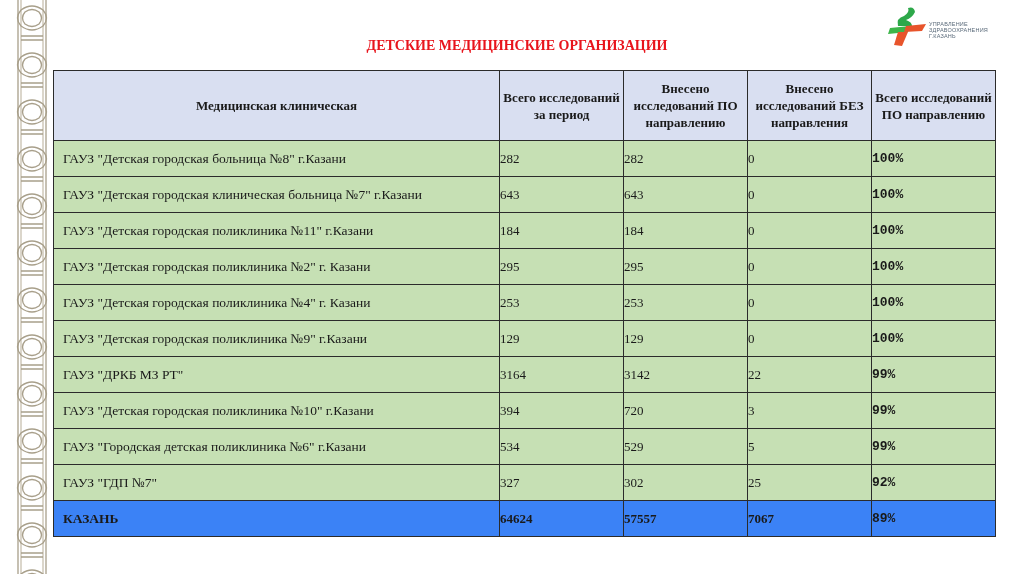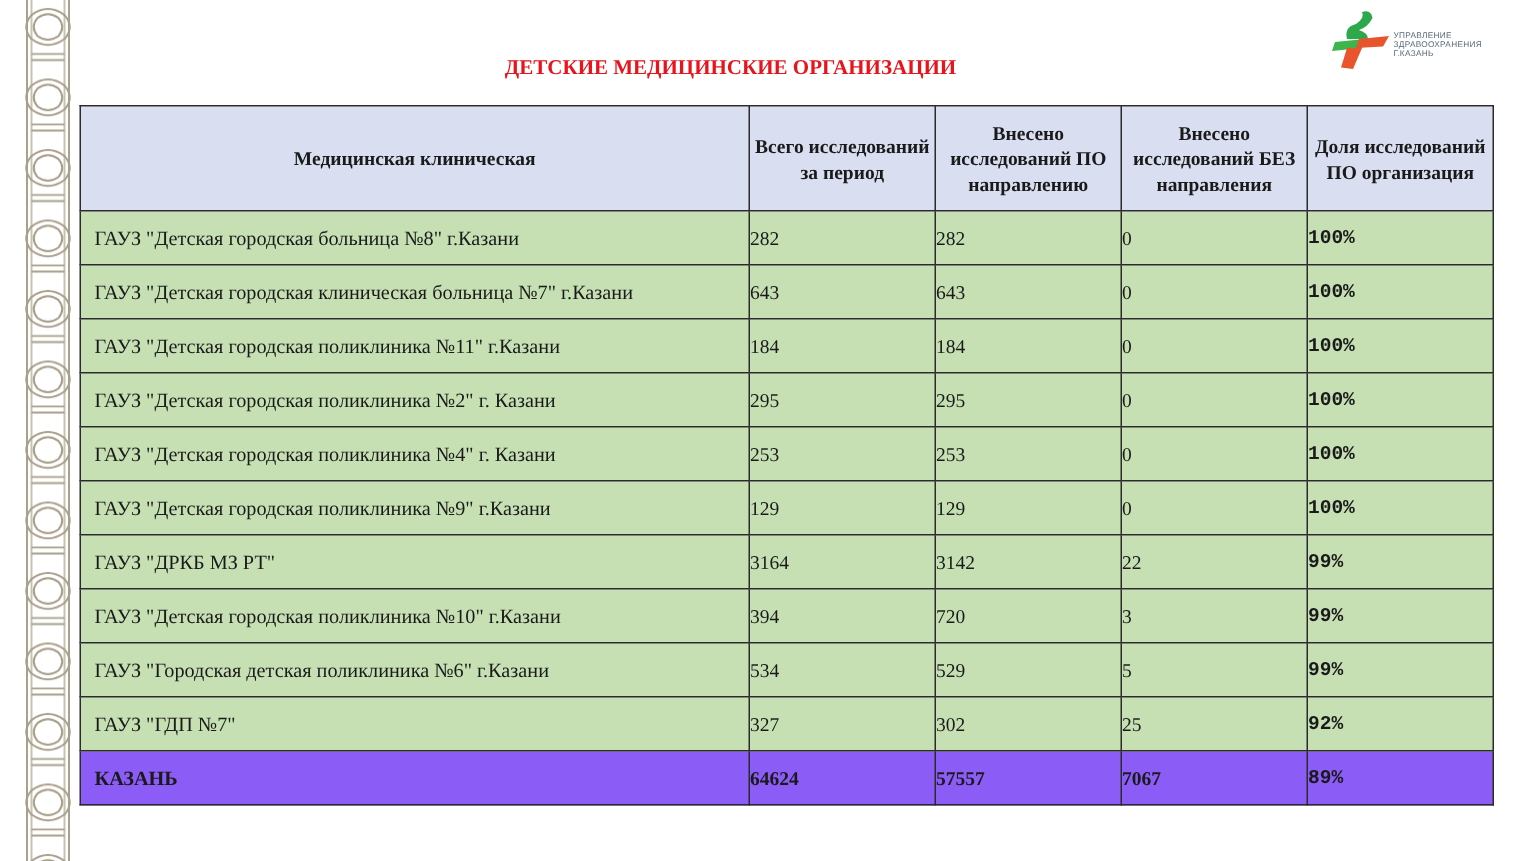--- a/index.html
+++ b/index.html
@@ -1,27 +1,27 @@
 <!DOCTYPE html>
 <html><head>
 <meta charset="utf-8">
 <style>
   html, body { margin:0; padding:0; }
   body { width:1024px; height:574px; background:#ffffff; position:relative; overflow:hidden; font-family:"Liberation Serif", "DejaVu Serif", serif; }
   .ornament { position:absolute; left:14px; top:0; width:36px; height:574px; }
   .logo { position:absolute; left:884px; top:4px; width:140px; height:42px; }
   .logo-text { position:absolute; left:929px; top:21px; font-family:"Liberation Sans", sans-serif; font-size:5.5px; line-height:6px; color:#5a6a7a; letter-spacing:0.2px; }
-  .title { position:absolute; left:0; width:974px; top:38px; text-align:center; color:#e8141c; font-weight:bold; font-size:14px; }
+  .title { position:absolute; left:0; width:974px; top:38px; text-align:center; color:#e8141c; font-weight:bold; font-size:14px;padding-left:30px; }
   table.data { position:absolute; left:53px; top:70px; border-collapse:collapse; width:943px; }
   table.data td, table.data th { border:1px solid #2b2b2b; color:#1a1a1a; font-size:13px; }
   table.data th { background:#d9dff1; font-weight:bold; height:69px; padding:0 2px; line-height:17px; text-align:center; vertical-align:middle; }
   table.data td { background:#c6e0b4; height:35px; padding:0; }
   table.data td.org { text-align:left; padding-left:9px; font-size:13.5px; }
   table.data td.pct { font-weight:bold;font-family:Liberation Mono, monospace; }
-  table.data tr.total td { background:#8b5cf6; font-weight:bold; }
+  table.data tr.total td { background:#3b82f6; font-weight:bold; }
   col.c1 { width:446px; } col.c2 { width:124px; } col.c3 { width:124px; } col.c4 { width:124px; } col.c5 { width:124px; }
 </style>
 </head>
 <body>
 
 <svg class="ornament" viewBox="0 0 36 574" preserveAspectRatio="none">
   <defs>
     <pattern id="orn" x="0" y="0" width="36" height="47" patternUnits="userSpaceOnUse">
       <rect x="0" y="0" width="36" height="47" fill="#ffffff"></rect>
       <g fill="none" stroke="#a89f8a" stroke-width="1.3">
@@ -57,21 +57,21 @@
       <col class="c3">
       <col class="c4">
       <col class="c5">
     </colgroup>
   <thead>
     <tr>
       <th>Медицинская клиническая</th>
       <th>Всего исследований за период</th>
       <th>Внесено исследований ПО направлению</th>
       <th>Внесено исследований БЕЗ направления</th>
-      <th>Доля исследований ПО организация</th>
+      <th>Всего исследований ПО направлению</th>
     </tr>
   </thead>
   <tbody>
     <tr>
       <td class="org">ГАУЗ "Детская городская больница №8" г.Казани</td>
       <td>282</td>
       <td>282</td>
       <td>0</td>
       <td class="pct">100%</td>
     </tr>

